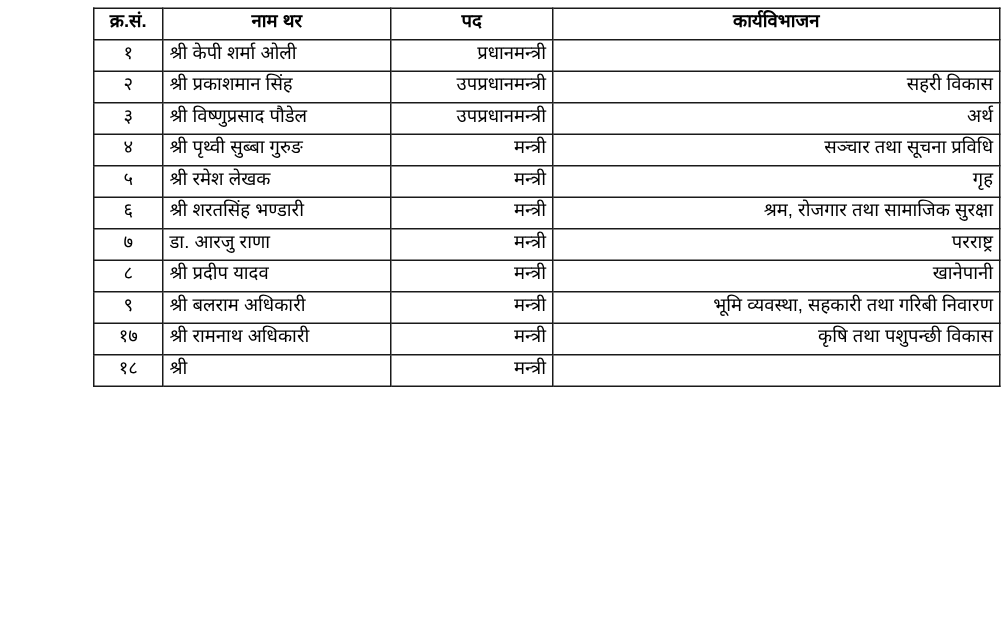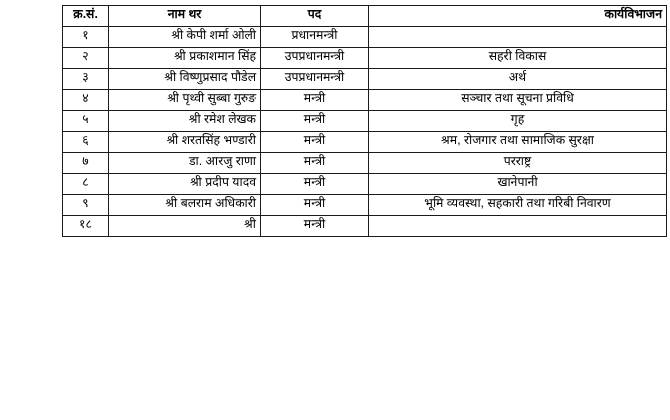--- a/index.html
+++ b/index.html
@@ -51,37 +51,37 @@
   col.c-sn { width: 46px; }
   col.c-name { width: 152px; }
   col.c-post { width: 108px; }
   col.c-dept { width: 298px; }
 
   td.sn {
     text-align: center;
     font-size: 12.5px;
   }
   td.name {
-    text-align: right;
+    text-align: left;
     font-size: 12.5px;
   }
   td.post {
-    text-align: center;
+    text-align: right;
     padding-left: 5px;
     font-size: 12.3px;
   }
   td.dept {
-    text-align: center;
+    text-align: right;
     padding-left: 5px;
     font-size: 12.3px;
   }
   th.th-sn { }
   th.th-name { }
   th.th-post { }
-  th.th-dept { text-align: right; padding-left: 5px; }
+  th.th-dept { text-align: center; padding-left: 5px; }
   .clip-bottom {
     position: absolute;
     left: 0;
     top: 414px;
     width: 670px;
     height: 6px;
     background: #ffffff;
     pointer-events: none;
   }
 </style>
@@ -153,20 +153,26 @@
         <td class="post">मन्त्री</td>
         <td class="dept">खानेपानी</td>
       </tr>
       <tr>
         <td class="sn">९</td>
         <td class="name">श्री बलराम अधिकारी</td>
         <td class="post">मन्त्री</td>
         <td class="dept">भूमि व्यवस्था, सहकारी तथा गरिबी निवारण</td>
       </tr>
       <tr>
+        <td class="sn">१७</td>
+        <td class="name">श्री रामनाथ अधिकारी</td>
+        <td class="post">मन्त्री</td>
+        <td class="dept">कृषि तथा पशुपन्छी विकास</td>
+      </tr>
+      <tr>
         <td class="sn">१८</td>
         <td class="name">श्री</td>
         <td class="post">मन्त्री</td>
         <td class="dept"></td>
       </tr>
     </tbody>
   </table>
   <div class="clip-bottom"></div>
 </div>
 

